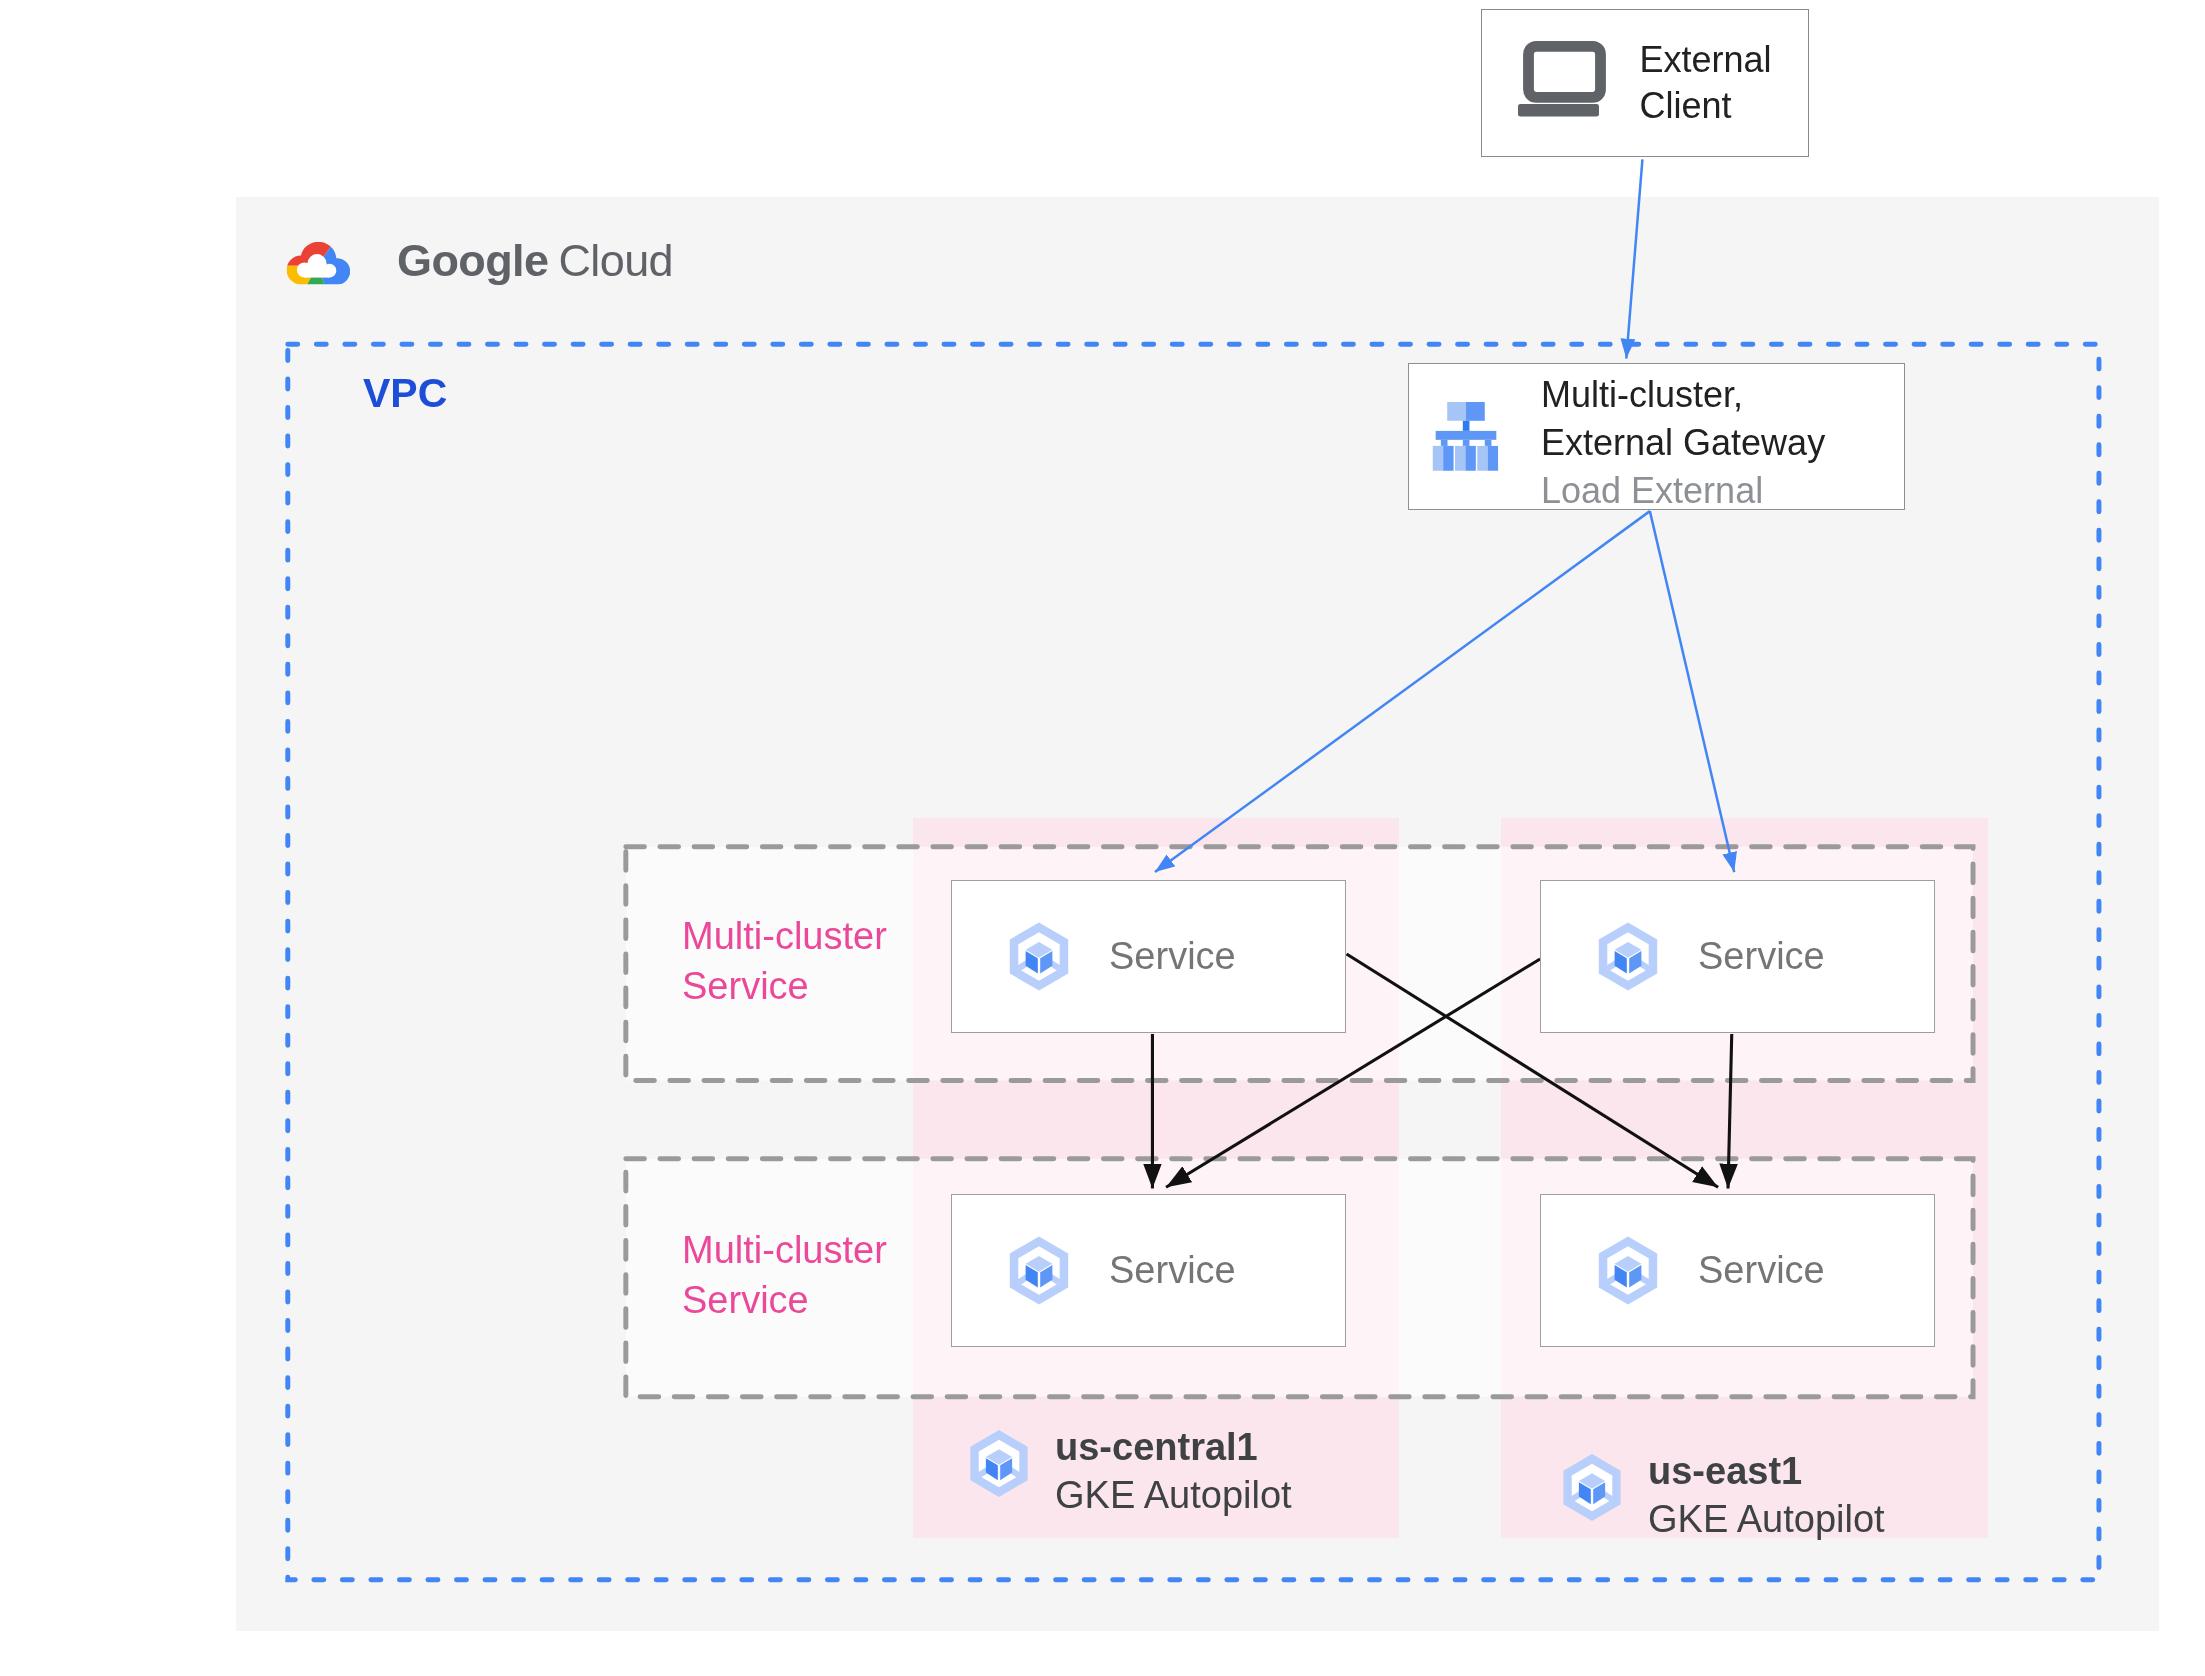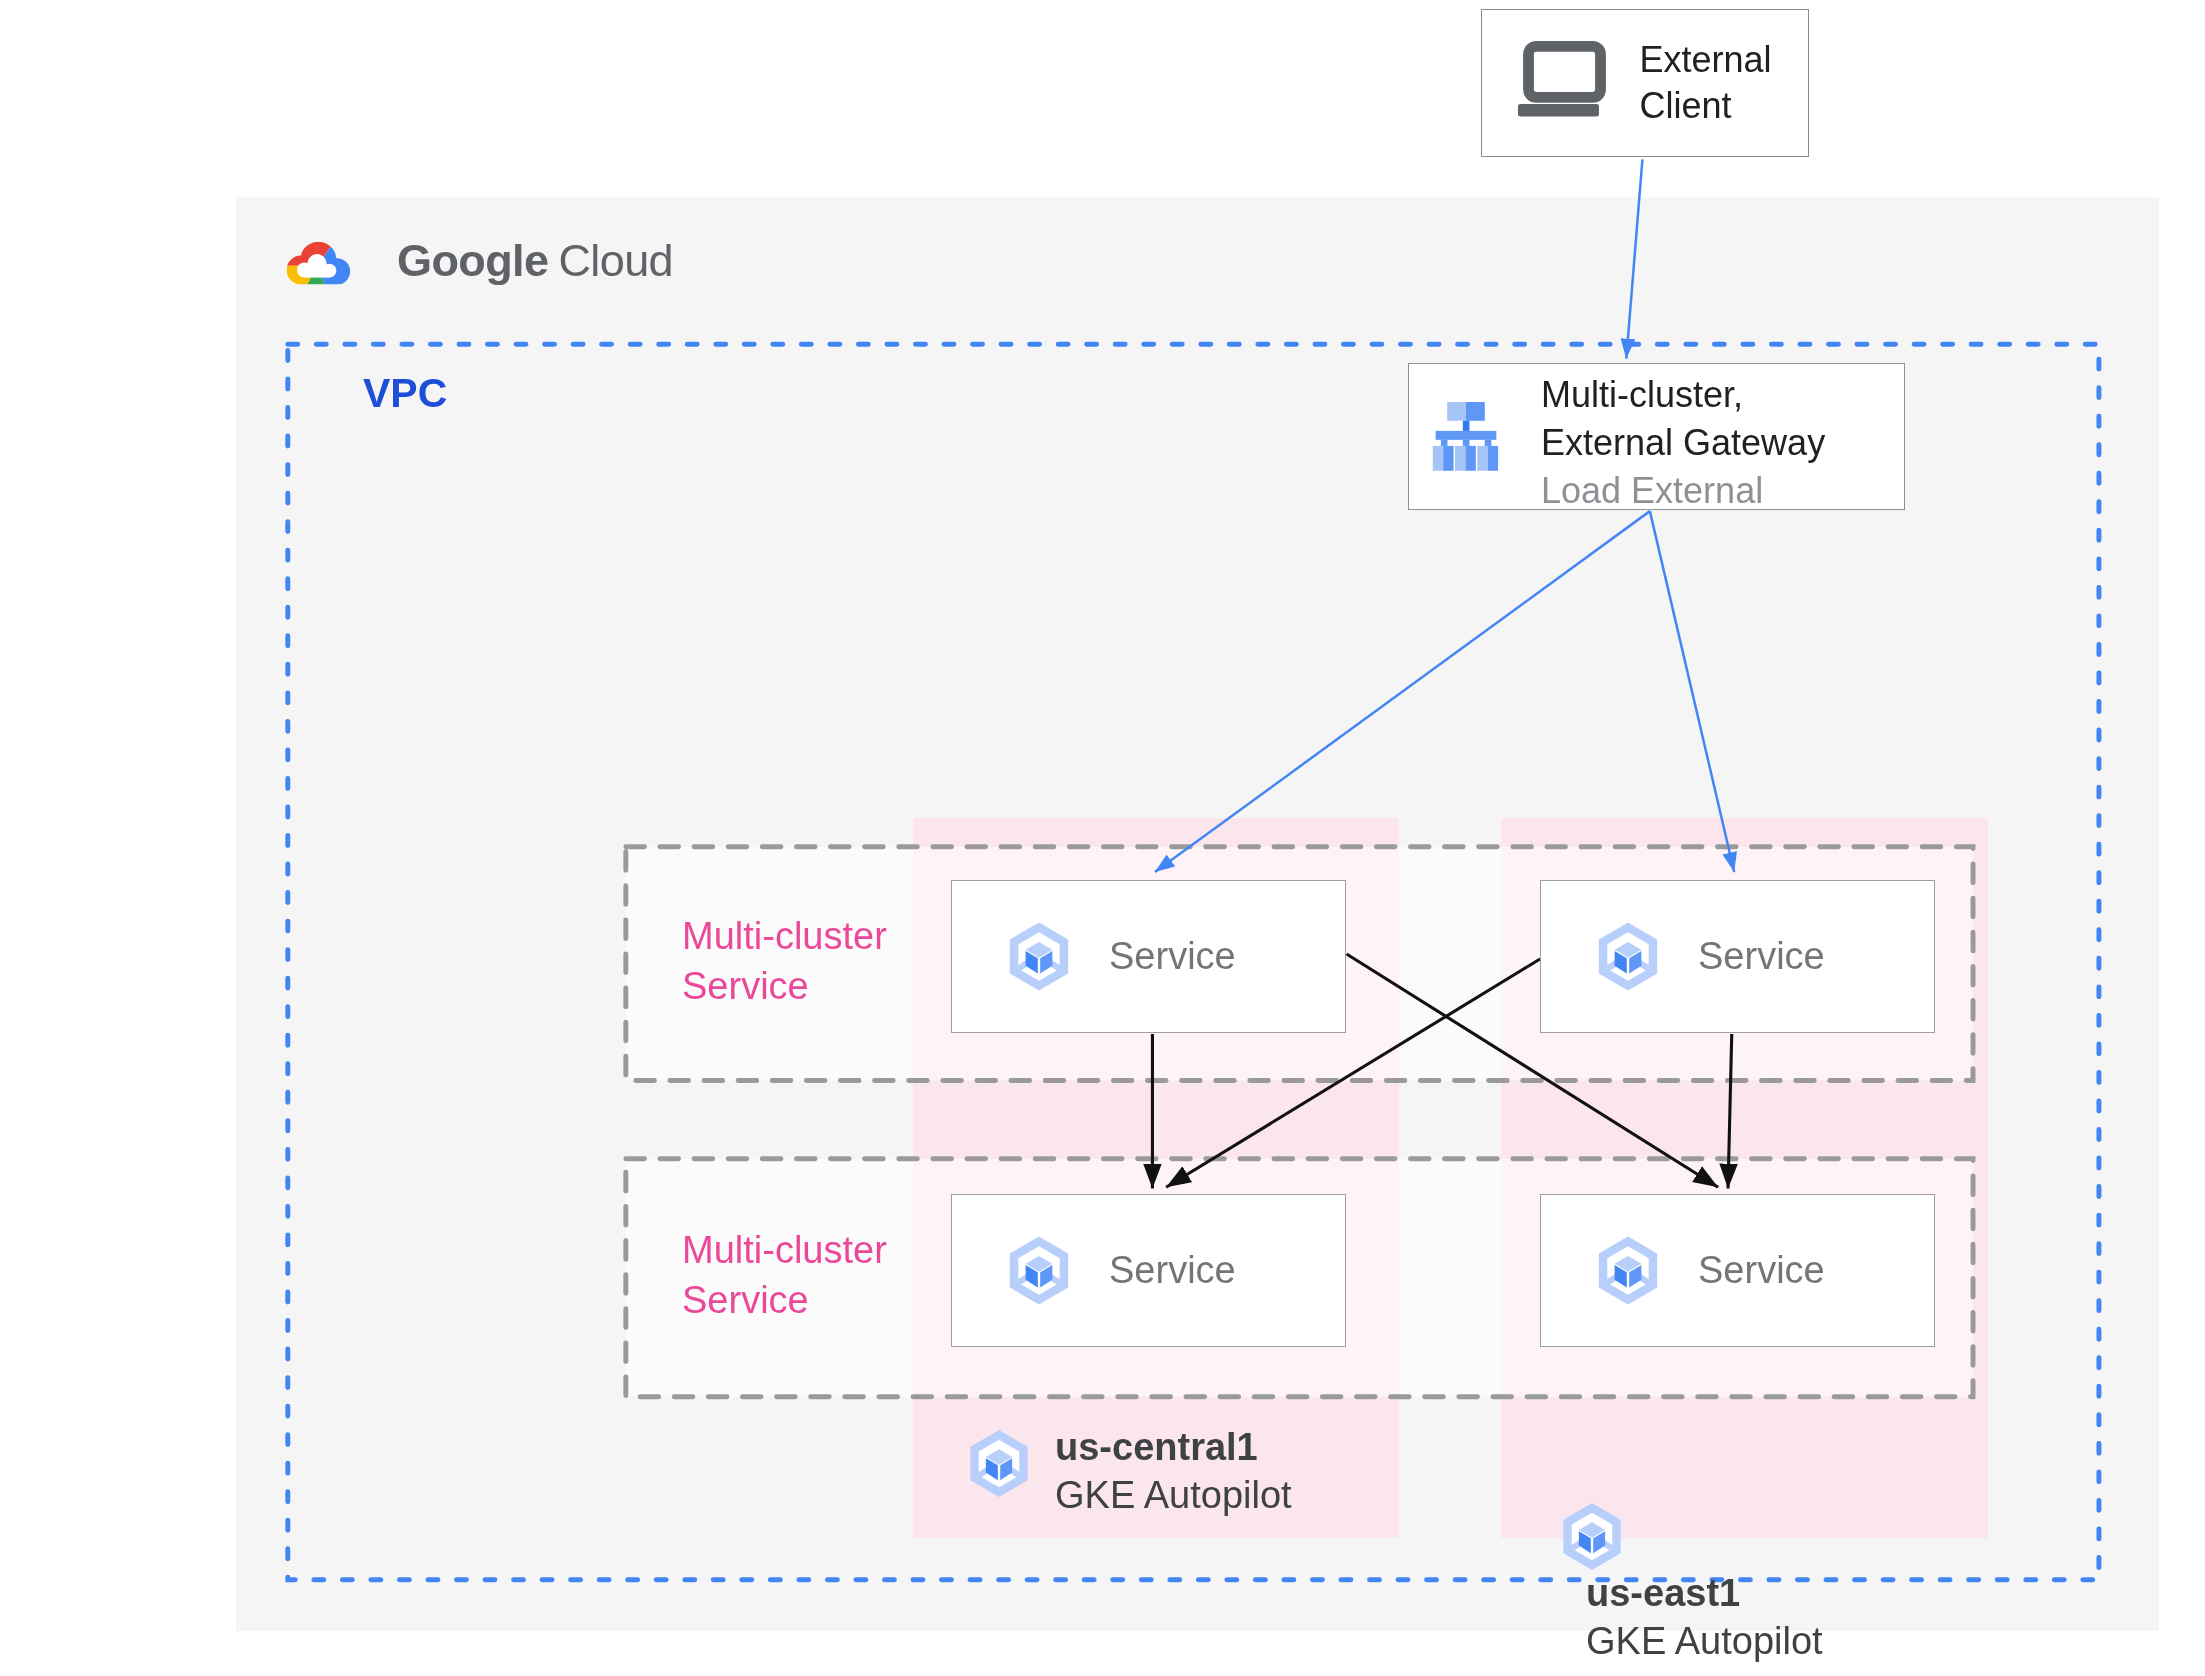--- a/index.html
+++ b/index.html
@@ -50,21 +50,21 @@
   #svc-2{left:1540px;top:880px;}
   #svc-3{left:951px;top:1194px;}
   #svc-4{left:1540px;top:1194px;}
 
   
   .cluster{position:absolute;z-index:3;display:flex;align-items:flex-start;}
   .cluster .icon{width:62px;height:73px;flex:none;}
   .cluster .txt{margin-left:25px;margin-top:-3.7px;font-size:38px;line-height:48px;color:#3f4245;white-space:nowrap;}
   .cluster .region{font-weight:bold;}
   #cluster-left{left:968px;top:1427px;}
-  #cluster-right{left:1561px;top:1500px;flex-direction:column;}
+  #cluster-right{left:1561px;top:1451px;}
 </style>
 </head>
 <body>
 
 <div id="canvas">
 
   <div class="panel"></div>
 
   <div class="pink-col" id="pink-left"></div>
   <div class="pink-col" id="pink-right"></div>

